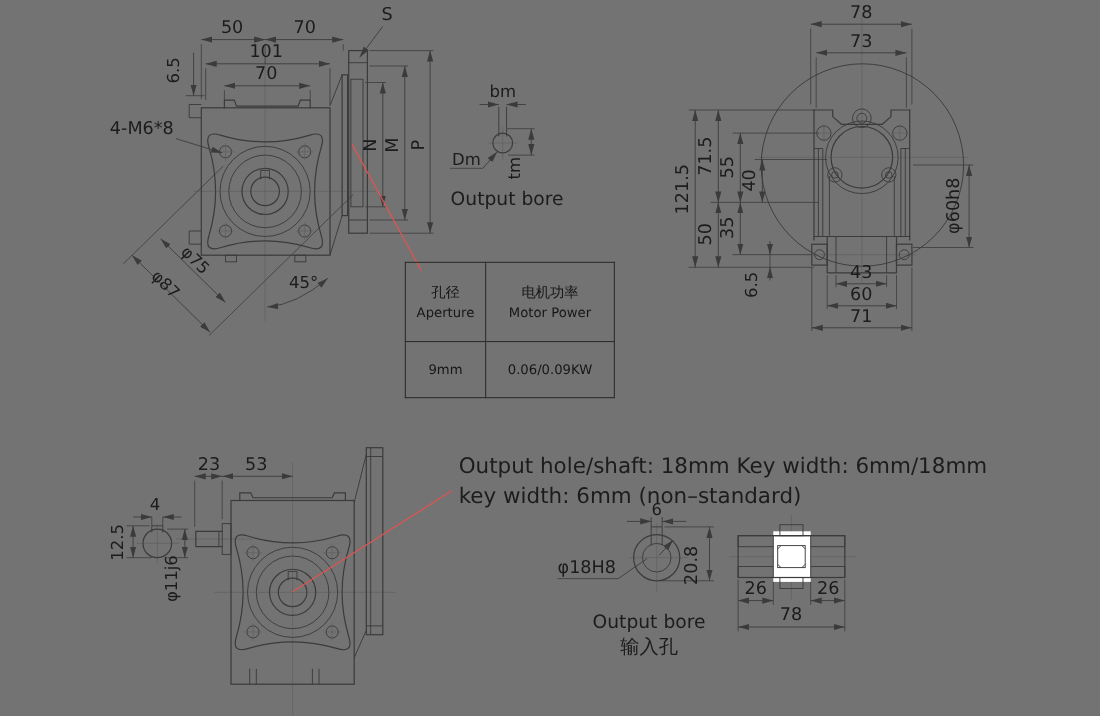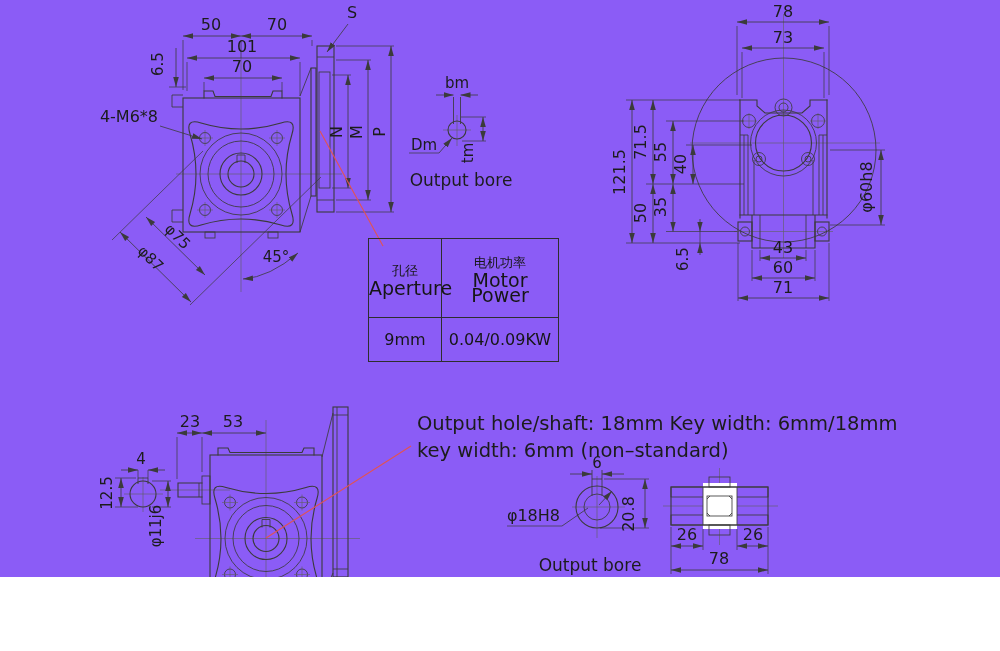--- a/index.html
+++ b/index.html
@@ -1,16 +1,16 @@
 <!DOCTYPE html>
 <html><head>
 <meta charset="utf-8">
 <style>
   html,body{margin:0;padding:0;background:#ffffff;}
-  .stage{position:relative;width:1000px;height:577px;background:#8b5cf6;overflow:hidden;
+  .stage{position:relative;width:1000px;height:651px;background:#737373;overflow:hidden;
          font-family:"DejaVu Sans",sans-serif;}
   svg{position:absolute;left:0;top:0;}
   .ln{stroke:#3b3b3b;stroke-width:1.1;fill:none;stroke-linecap:square;}
   .ln2{stroke:#3b3b3b;stroke-width:.85;fill:none;}
   .cl{stroke:#5f5f5f;stroke-width:.6;fill:none;}
   .ex{stroke:#3b3b3b;stroke-width:.7;fill:none;}
   .dm{stroke:#3b3b3b;stroke-width:.8;fill:none;}
   .arr{marker-start:url(#ah);marker-end:url(#ah);}
   .arrE{marker-end:url(#ah);}
   .red{stroke:#e25352;stroke-width:1.1;fill:none;}
@@ -20,22 +20,22 @@
   .t17{font-size:17px;}
   .anno{font-size:19.5px;}
   .cn{font-size:17.5px;}
   
   .spec{position:absolute;left:368px;top:238px;width:191px;height:124px;}
   .spec table{border-collapse:collapse;width:100%;height:100%;table-layout:fixed;}
   .spec td{border:1.4px solid #2e2e2e;text-align:center;vertical-align:middle;
            color:#161616;padding:0;}
   .spec .c1{width:72px;}
   .spec .hcn{font-size:13px;line-height:20px;}
-  .spec .hen{font-size:19px;line-height:15px;}
-  .spec .val{font-size:16px;}
+  .spec .hen{font-size:12px;line-height:15px;}
+  .spec .val{font-size:12px;}
   .spec tr.hd{height:40px;} .spec tr.rw{height:28px;}
 </style>
 </head>
 <body>
 
 <div class="stage">
 <svg width="1000" height="651" viewBox="0 0 1000 651">
   <defs>
     <marker id="ah" viewBox="0 0 10 7" refX="10" refY="3.5" markerWidth="10" markerHeight="7" markerUnits="userSpaceOnUse" orient="auto-start-reverse">
       <path d="M10,3.5 L0,0.7 L0,6.3 Z" fill="#3b3b3b"></path>
@@ -277,18 +277,18 @@
         <div class="hcn">孔径</div>
         <div class="hen">Aperture</div>
       </td>
       <td>
         <div class="hcn">电机功率</div>
         <div class="hen">Motor Power</div>
       </td>
     </tr>
     <tr class="rw">
       <td class="val">9mm</td>
-      <td class="val">0.04/0.09KW</td>
+      <td class="val">0.06/0.09KW</td>
     </tr>
   </tbody>
       </table>
 </div>
 </div>
 
 </body></html>

